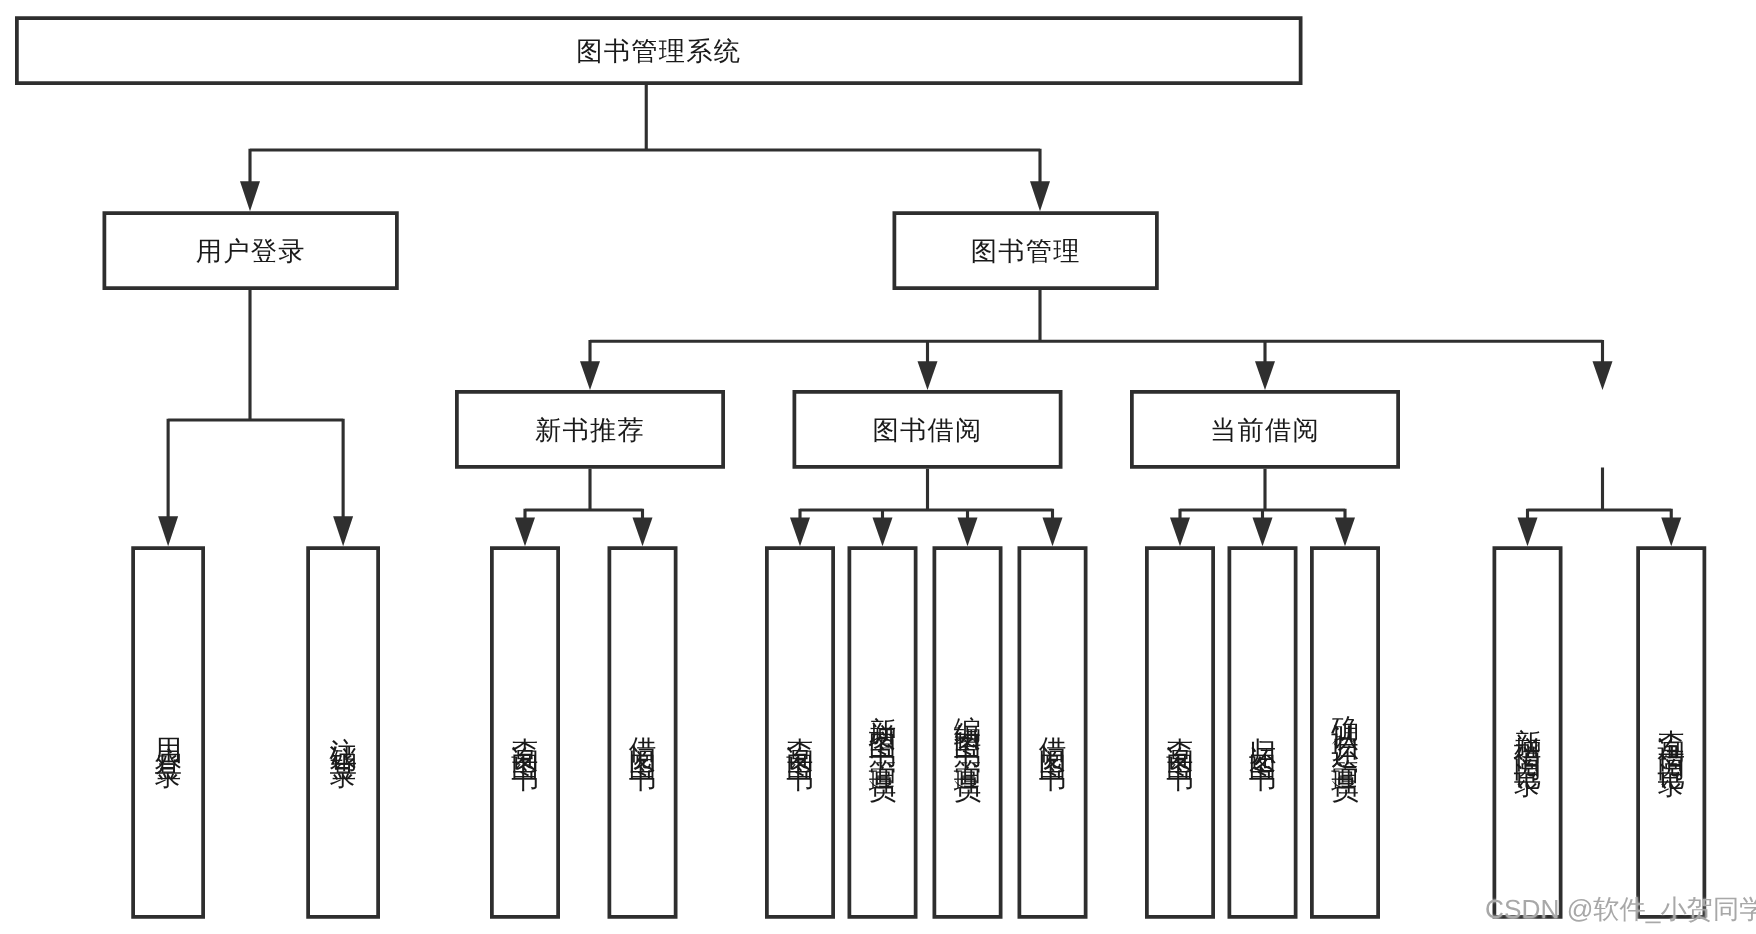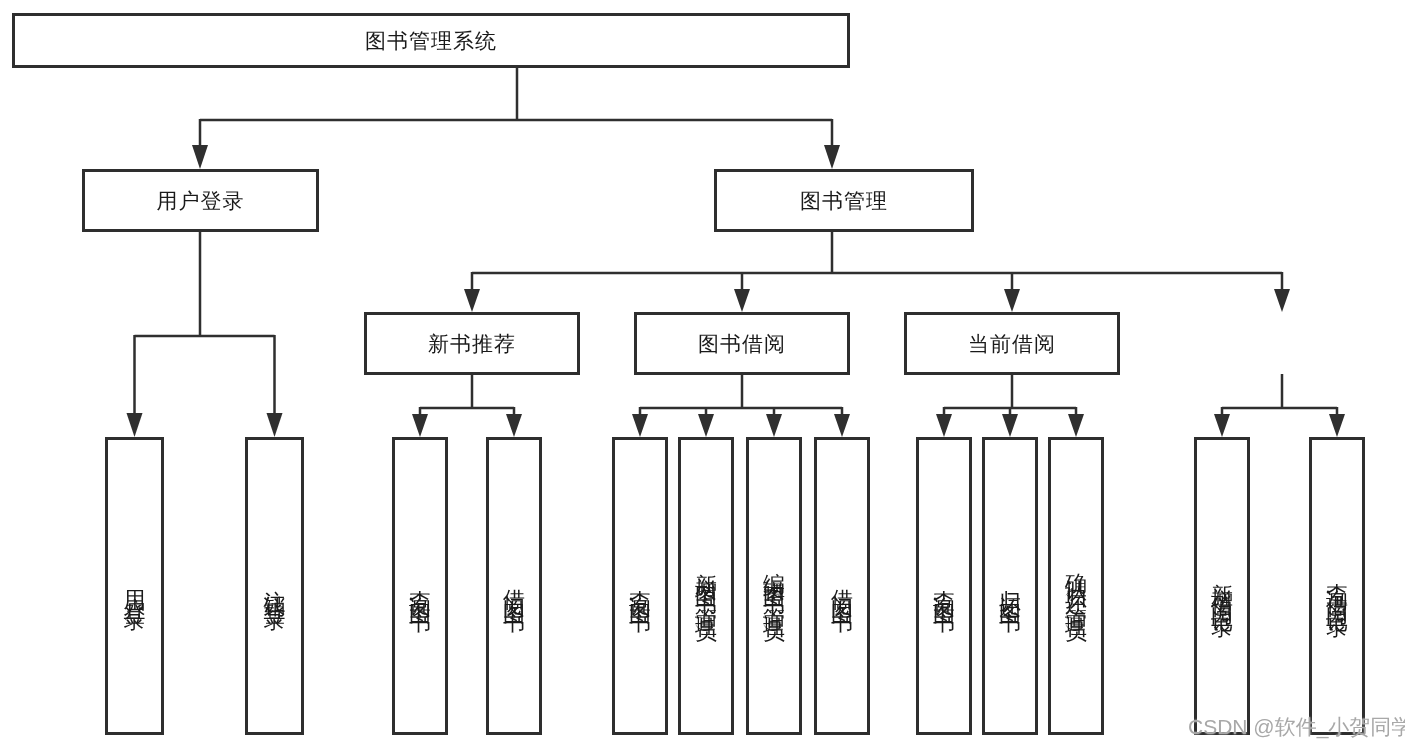--- a/index.html
+++ b/index.html
@@ -89,28 +89,28 @@
       <polygon points="766,414 782,414 774,437"></polygon>
       <polygon points="834,414 850,414 842,437"></polygon>
       <polygon points="936,414 952,414 944,437"></polygon>
       <polygon points="1002,414 1018,414 1010,437"></polygon>
       <polygon points="1068,414 1084,414 1076,437"></polygon>
       <polygon points="1214,414 1230,414 1222,437"></polygon>
       <polygon points="1329,414 1345,414 1337,437"></polygon>
     </g>
   </svg>
 
-  <div class="box hbox" style="left:12px; top:13px; width:838px; height:55px;">
+  <div class="box hbox" style="left:12px; top:13px; width:1030px; height:55px;">
     <span>图书管理系统</span>
   </div>
 
   <div class="box hbox" style="left:82px; top:169px; width:237px; height:63px;">
     <span>用户登录</span>
   </div>
-  <div class="box hbox" style="left:714px; top:169px; width:260px; height:63px;">
+  <div class="box hbox" style="left:714px; top:169px; width:213px; height:63px;">
     <span>图书管理</span>
   </div>
 
   <div class="box hbox" style="left:634px; top:312px; width:216px; height:63px;">
     <span>图书借阅</span>
   </div>
   <div class="box hbox" style="left:364px; top:312px; width:216px; height:63px;">
     <span>新书推荐</span>
   </div>
   <div class="box hbox" style="left:904px; top:312px; width:216px; height:63px;text-align:right;">

